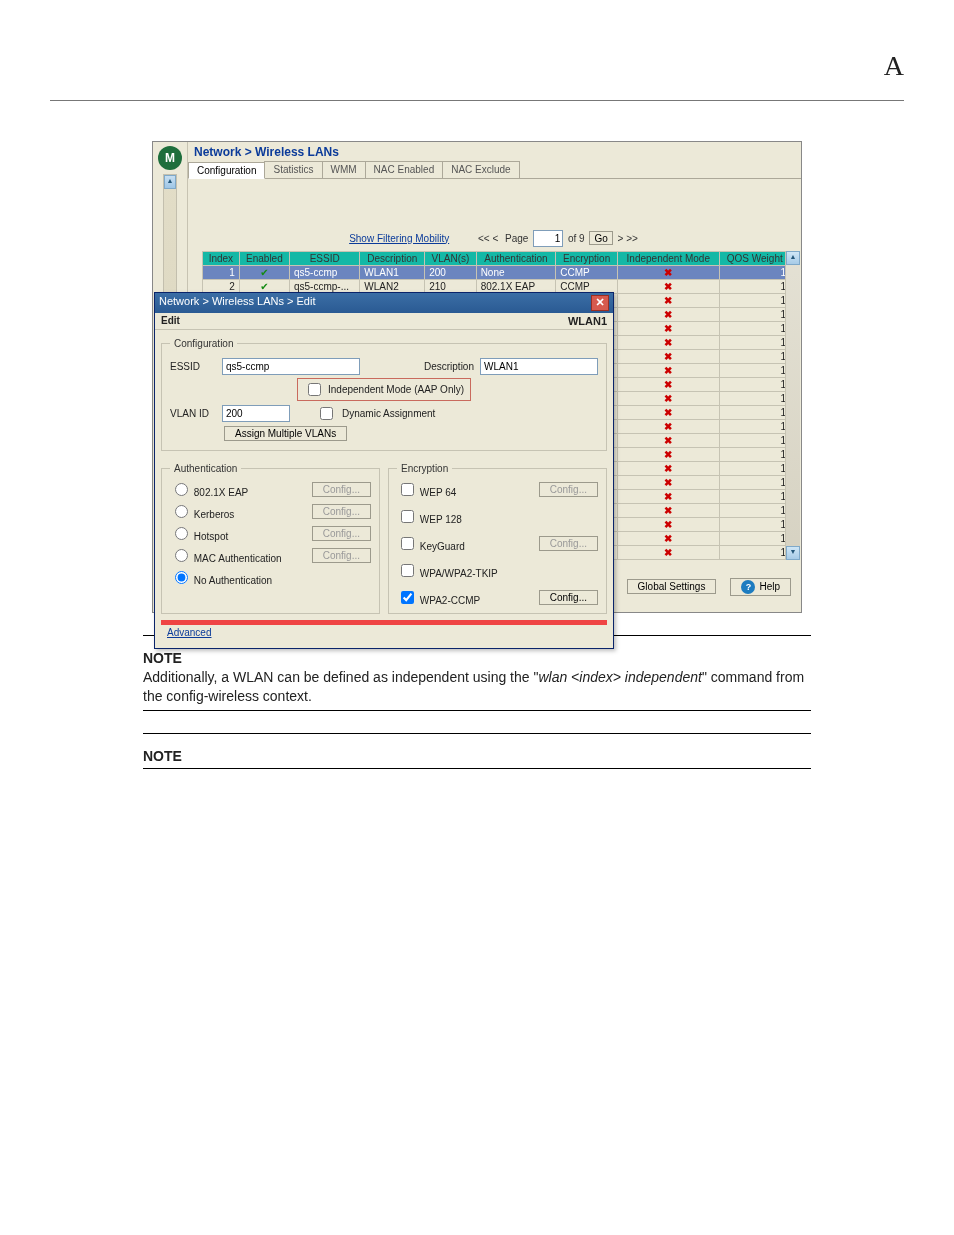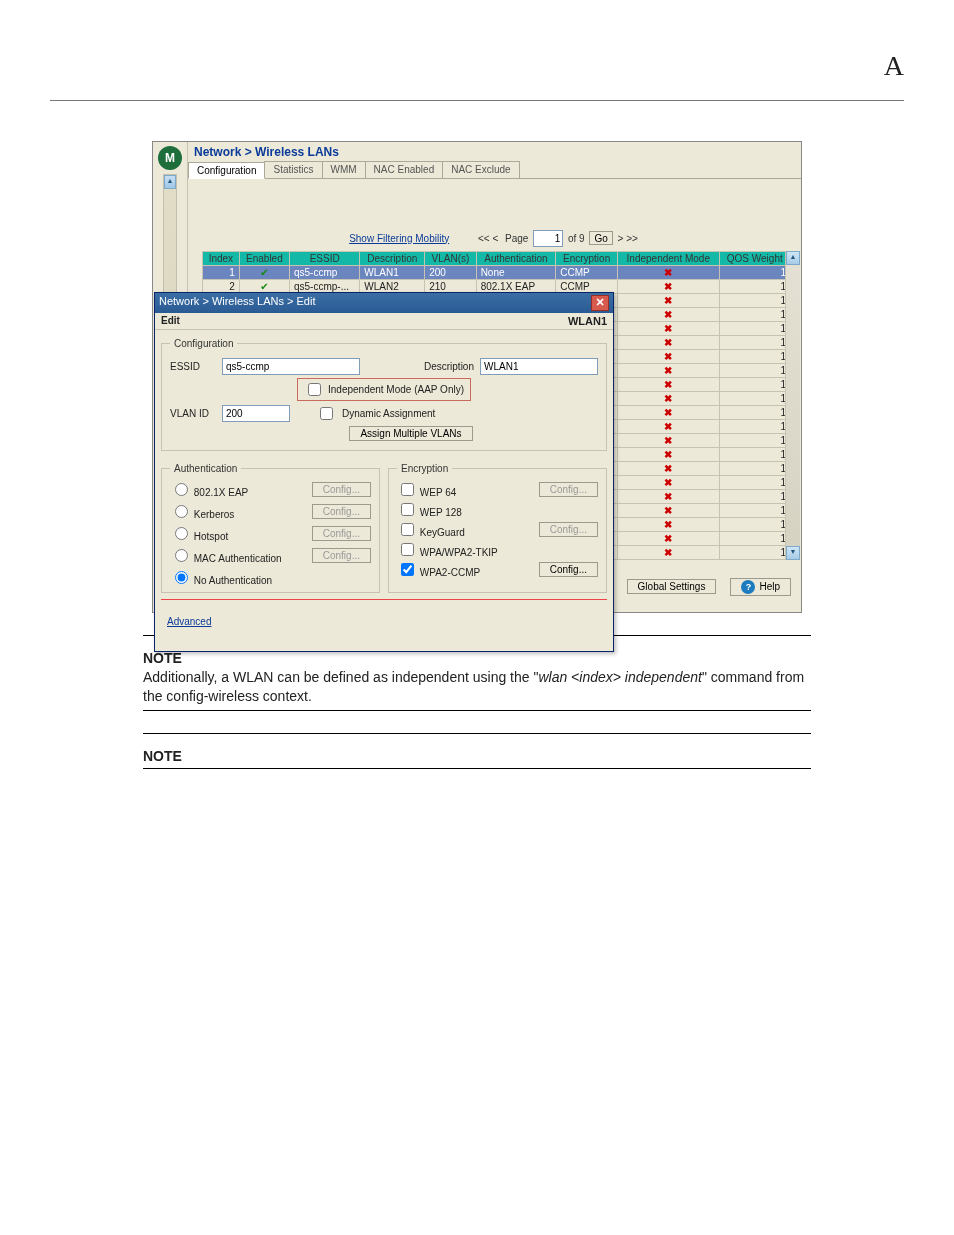--- a/index.html
+++ b/index.html
@@ -242,42 +242,42 @@
     border: 1px solid #9c9a8c;
     background: #ece9d8;
     cursor: pointer;
   }
   .btn-g:disabled, .btn-g.disabled { color: #999; }
 
   .two-col { display: flex; gap: 8px; }
   .two-col fieldset { flex: 1; }
 
   .auth-grid { display: grid; grid-template-columns: 1fr auto; row-gap: 4px; align-items: center; }
-  .enc-grid { display: grid; grid-template-columns: 1fr auto; row-gap: 1px; align-items: center; }
+  .enc-grid { display: grid; grid-template-columns: 1fr auto; row-gap: 8px; align-items: center; }
 
   .bottom-btns {
     display: flex;
     justify-content: flex-end;
     gap: 14px;
     padding: 18px 10px 6px 0;
     align-items: center;
   }
   .help-ico {
     width: 14px; height: 14px; border-radius: 50%;
     background: #1d7cc0; color: #fff; font-size: 9px; font-weight: bold;
     display: inline-flex; align-items: center; justify-content: center;
     margin-right: 4px;
   }
   .adv-link {
     color: #0b3b9a;
-    padding: 16px 6px;
+    padding: 2px 6px;
     font-size: 10px;
     text-decoration: underline;
     cursor: pointer;
-    border-top: 1px solid #ef4444;
+    border-top: 5px solid #ef4444;
   }
 
   
   .note-block {
     margin: 22px auto 0 auto;
     width: 668px;
   }
   .note-block hr {
     border: none;
     border-top: 1px solid #000;
@@ -674,21 +674,21 @@
               <span>Independent Mode (AAP Only)</span>
             </span>
           </div>
           <div class="row">
             <label>VLAN ID</label>
             <input class="tx" style="width: 60px;" value="200">
             <span style="width:14px"></span>
             <input type="checkbox" style="">
             <span>Dynamic Assignment</span>
           </div>
-          <div class="row" style="justify-content:center;padding-left:54px;">
+          <div class="row" style="justify-content:flex-start;padding-left:54px;">
             <button class="btn-g">Assign Multiple VLANs</button>
           </div>
         </fieldset>
 
         <div class="two-col">
           <fieldset>
             <legend>Authentication</legend>
             <div class="auth-grid" id="auth-grid">
                 <label><input type="radio" name="auth" style=""> 802.1X EAP</label>
                 <button class="btn-g disabled" disabled="">Config...</button>

